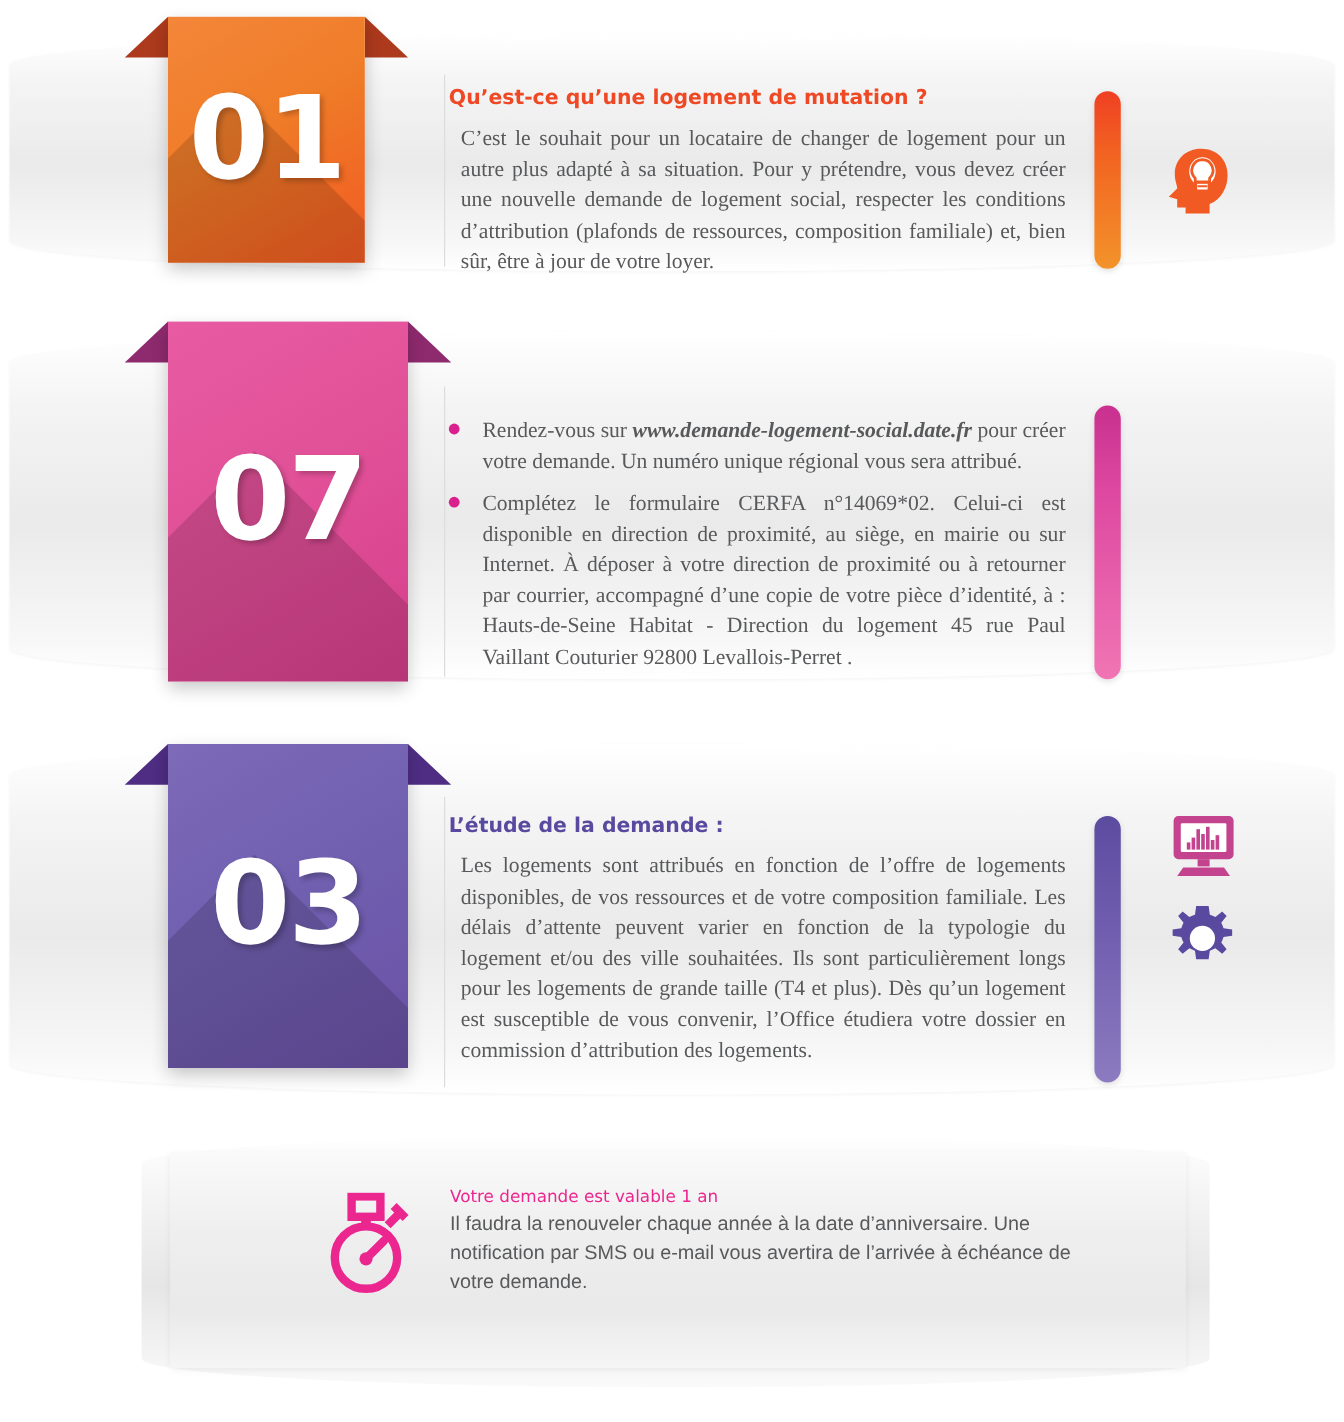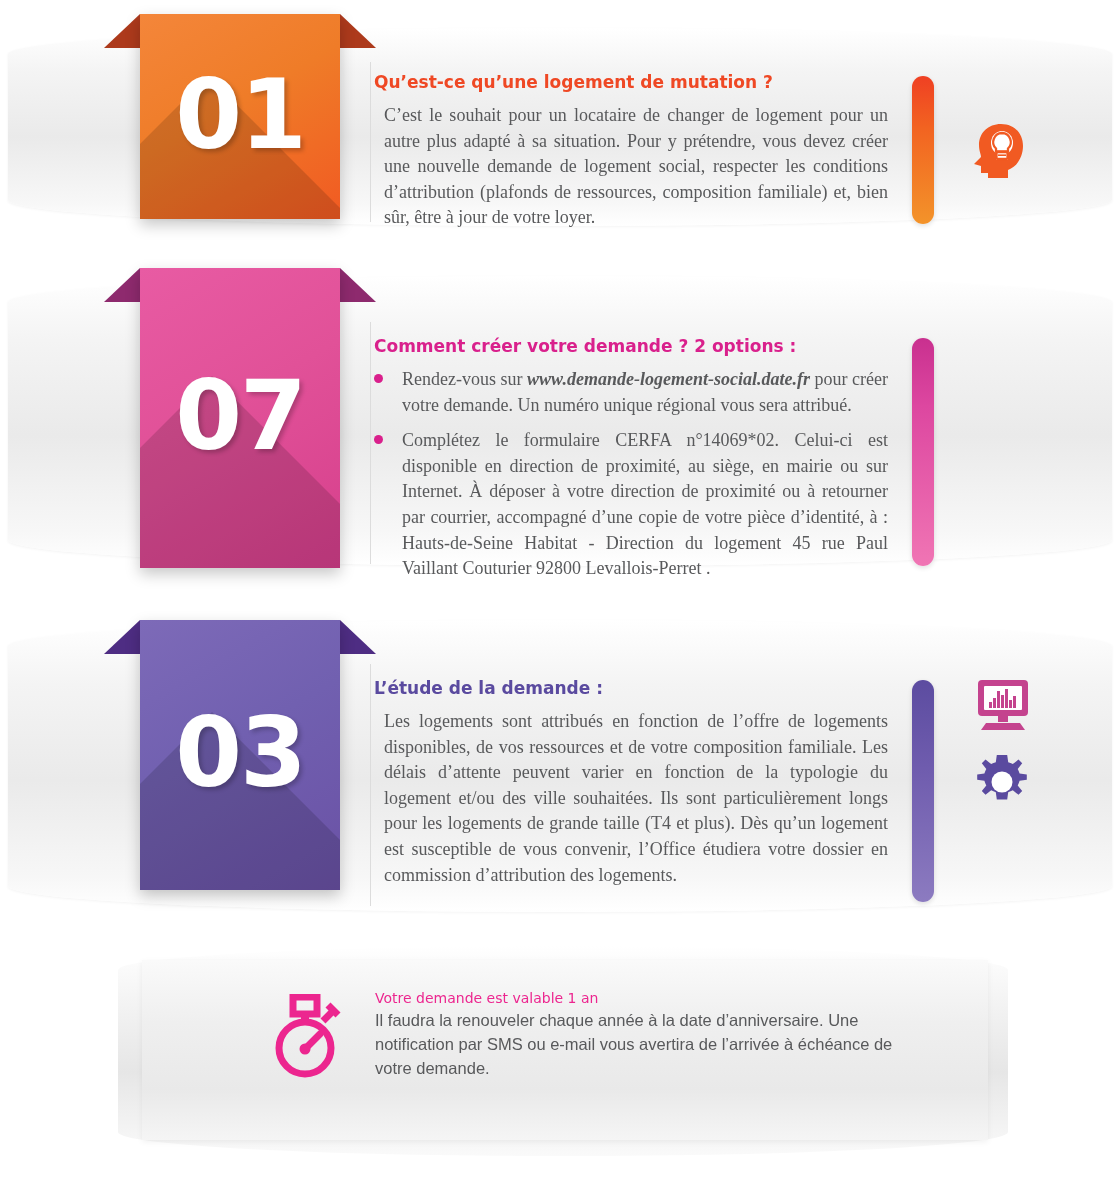--- a/index.html
+++ b/index.html
@@ -203,21 +203,21 @@
     margin: 0;
   }
 </style>
 </head>
 <body>
 
 <div class="section" style="top:0;height:258px;">
   <div class="panel-curve" style="top:28px;height:198px;"></div>
   <div class="divider-line" style="top:62px;height:160px;"></div>
 
-  <div class="banner b-orange" style="left:140px;top:14px;width:200px;height:205px;">
+  <div class="banner b-orange" style="left:140px;top:14px;width:164px;height:205px;">
     <span class="wing wing-left"></span>
     <span class="wing wing-right"></span>
     <div class="face">
       <div class="numshadow"></div>
       <div class="num">01</div>
     </div>
   </div>
 
   <div class="textcol" style="top:72px;">
     <p class="heading h-orange">Qu’est-ce qu’une logement de mutation ?</p>
@@ -245,21 +245,20 @@
   <div class="banner b-pink" style="left:140px;top:10px;width:200px;height:300px;">
     <span class="wing wing-left"></span>
     <span class="wing wing-right"></span>
     <div class="face">
       <div class="numshadow" style="left:36%;top:36%;"></div>
       <div class="num">07</div>
     </div>
   </div>
 
   <div class="textcol" style="top:78px;">
-    <p class="heading h-pink">Comment créer votre demande ? 2 options :</p>
 
     <div class="bullet-item">
       <span class="bullet-dot"></span>
       <p class="body-text"><span>Rendez-vous sur </span><em>www.demande-logement-social.date.fr</em><span> pour créer votre demande. Un numéro unique régional vous sera attribué.</span></p>
     </div>
 
     <div class="bullet-item">
       <span class="bullet-dot"></span>
       <p class="body-text">Complétez le formulaire CERFA n°14069*02. Celui-ci est disponible en direction de proximité, au siège, en mairie ou sur Internet. À déposer à votre direction de proximité ou à retourner par courrier, accompagné d’une copie de votre pièce d’identité, à : Hauts-de-Seine Habitat - Direction du logement 45 rue Paul Vaillant Couturier 92800 Levallois-Perret .</p>
     </div>

